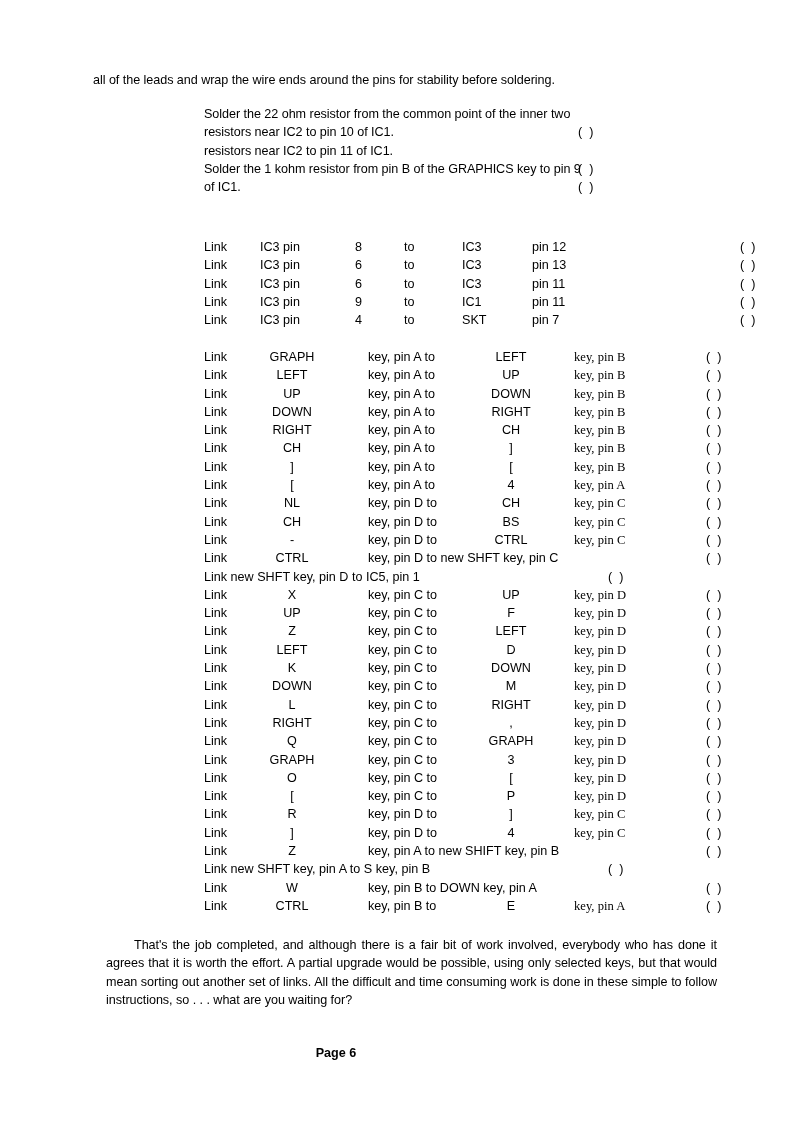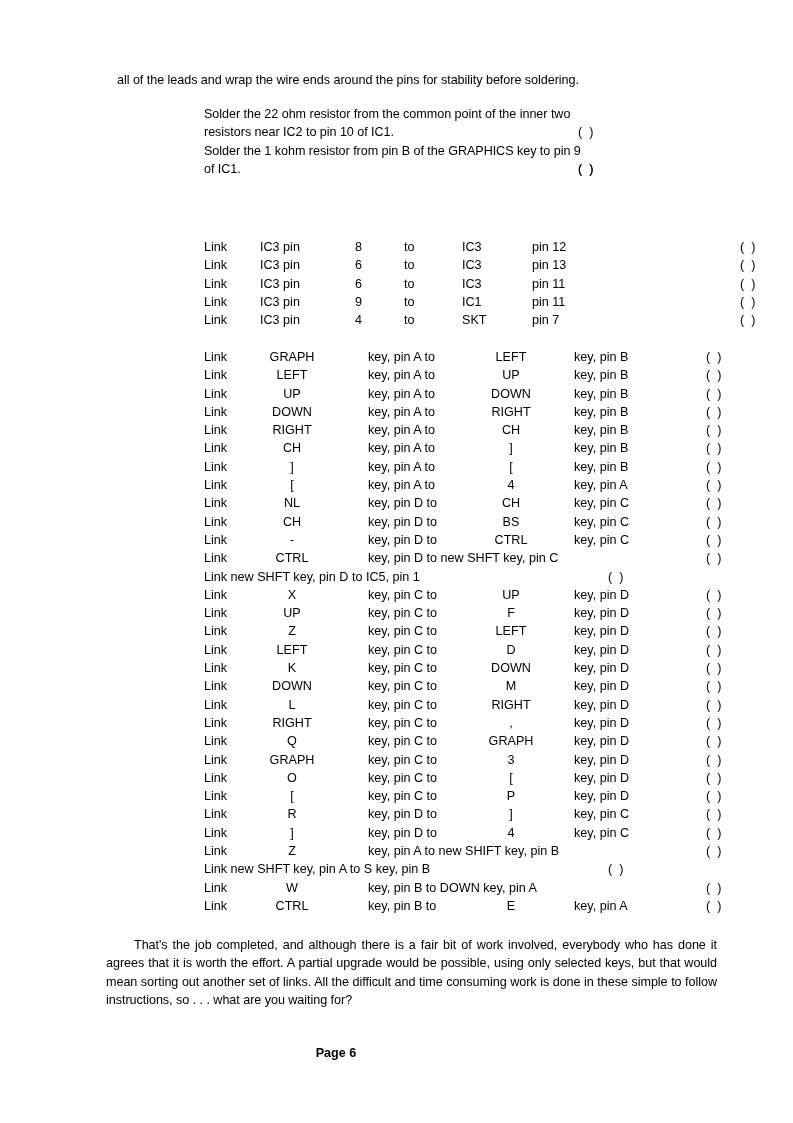--- a/index.html
+++ b/index.html
@@ -23,21 +23,20 @@
 
   
   .intro {
     position: absolute;
     left: 93px;
     top: 71px;
     width: 611px;
     font-size: 12.6px;
     line-height: 18.3px;
     letter-spacing: -0.05px;
-    margin-left: 24px;
   }
 
   
   .solder-block {
     position: absolute;
     left: 204px;
     top: 105px;
     width: 500px;
     font-size: 12.6px;
     line-height: 18.3px;
@@ -85,21 +84,21 @@
   .ic-row .c-to     { width: 28px; text-align: left; padding-left: 12px; }
   .ic-row .c-dst    { width: 34px; text-align: left; }
   .ic-row .c-dstpin { width: 48px; text-align: left; padding-left: 6px; }
   .ic-row .c-paren  { width: 100px; text-align: left; padding-left: 130px; }
 
   
   .key-row .c-link   { width: 26px;  text-align: left; }
   .key-row .c-k1     { width: 64px;  text-align: center; }
   .key-row .c-mid    { width: 86px;  text-align: left; padding-left: 14px; }
   .key-row .c-k2     { width: 54px;  text-align: center; }
-  .key-row .c-tail   { width: 66px;  text-align: left; padding-left: 6px; }
+  .key-row .c-tail   { width: 66px;  text-align: left; padding-left: 6px; font-family: Liberation Serif, serif; }
   .key-row .c-paren  { width: 60px;  text-align: left; padding-left: 36px; }
 
   
   .key-row .c-wide   { width: 270px; text-align: left; }
 
   
   .closing {
     position: absolute;
     left: 106px;
     top: 936px;
@@ -130,20 +129,21 @@
 
   <div class="intro">all of the leads and wrap the wire ends around the pins for stability before soldering.</div>
 
   <div class="solder-block">
     <div class="solder-item h2">
       <span class="solder-text">Solder the 22 ohm resistor from the common point of the inner two</span>
       <span class="solder-text lastline">resistors near IC2 to pin 10 of IC1.</span>
       <span class="paren">(  )</span>
     </div>
     <div class="solder-item h2b">
+      <span class="solder-text lastline">resistors near IC2 to pin 11 of IC1.</span>
       <span class="paren">(  )</span>
     </div>
     <div class="solder-item h2b">
       <span class="solder-text">Solder the 1 kohm resistor from pin B of the GRAPHICS key to pin 9</span>
       <span class="solder-text lastline">of IC1.</span>
       <span class="paren">(  )</span>
     </div>
   </div>
 
   <div class="link-list" id="ic-list">

